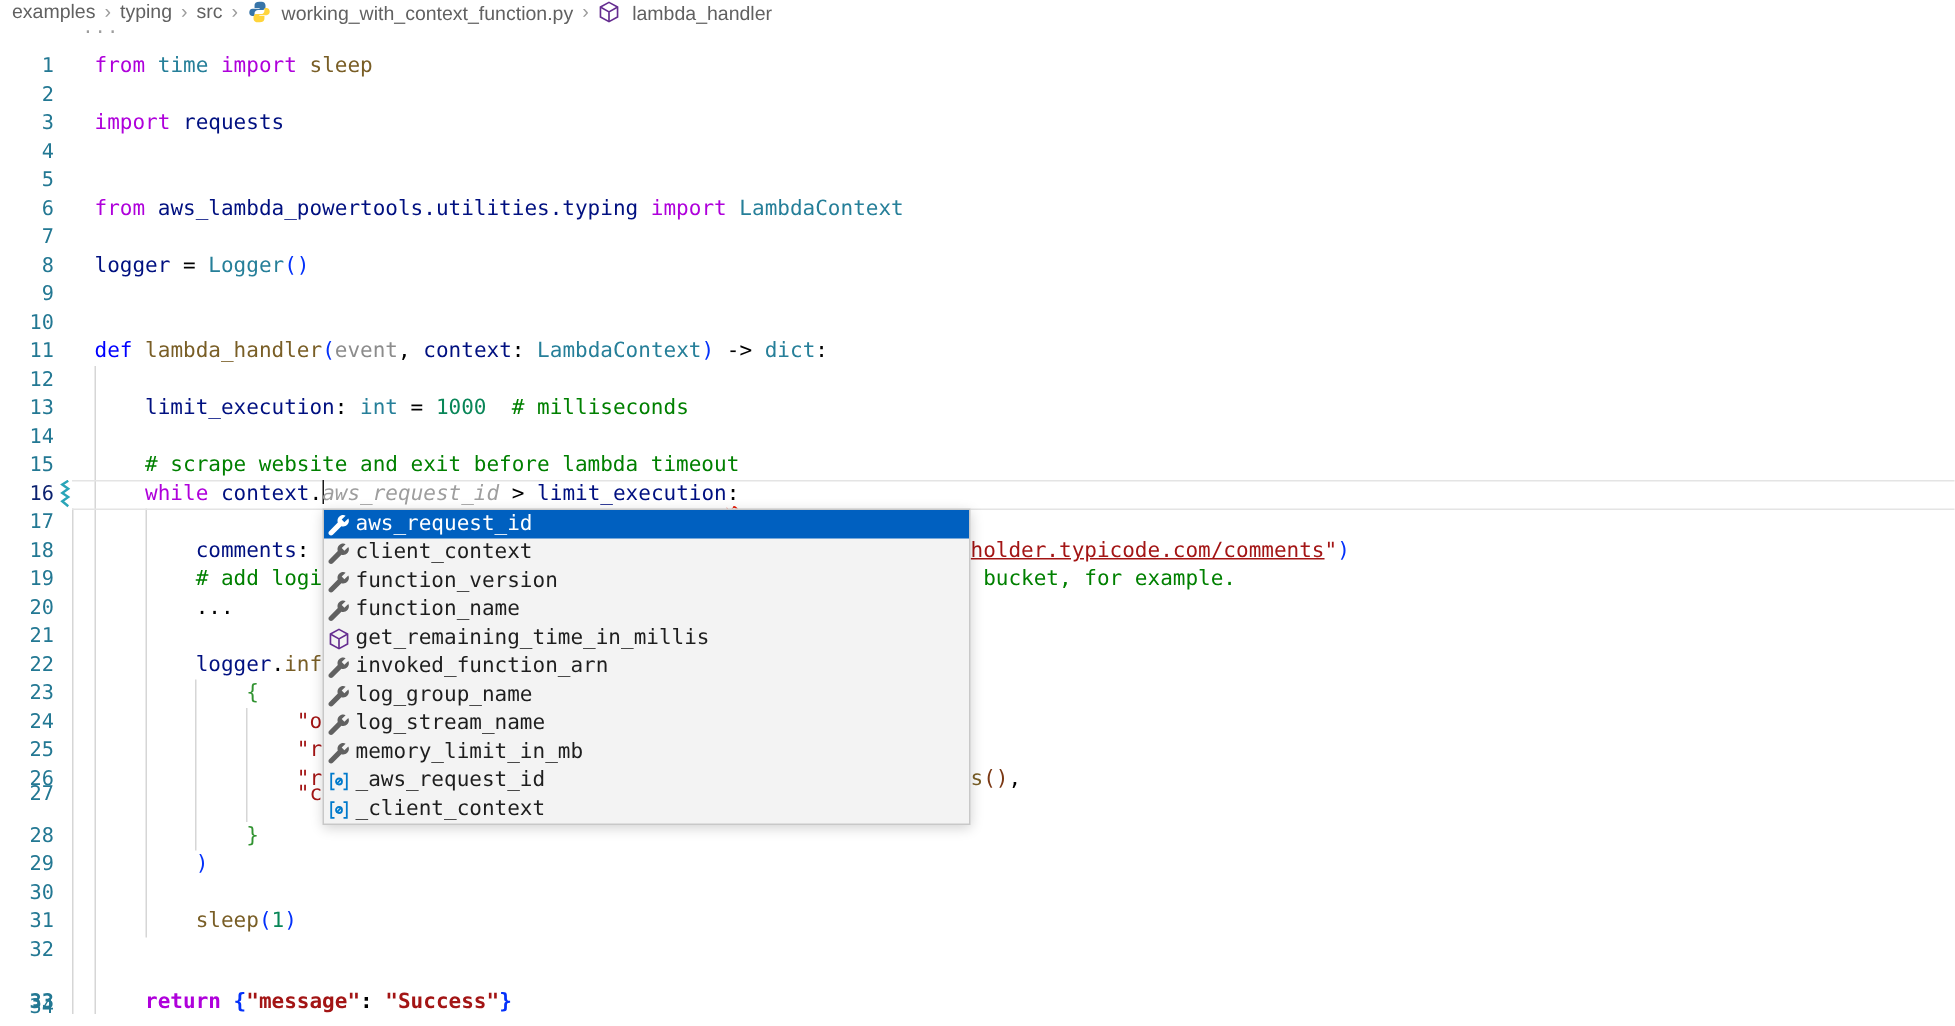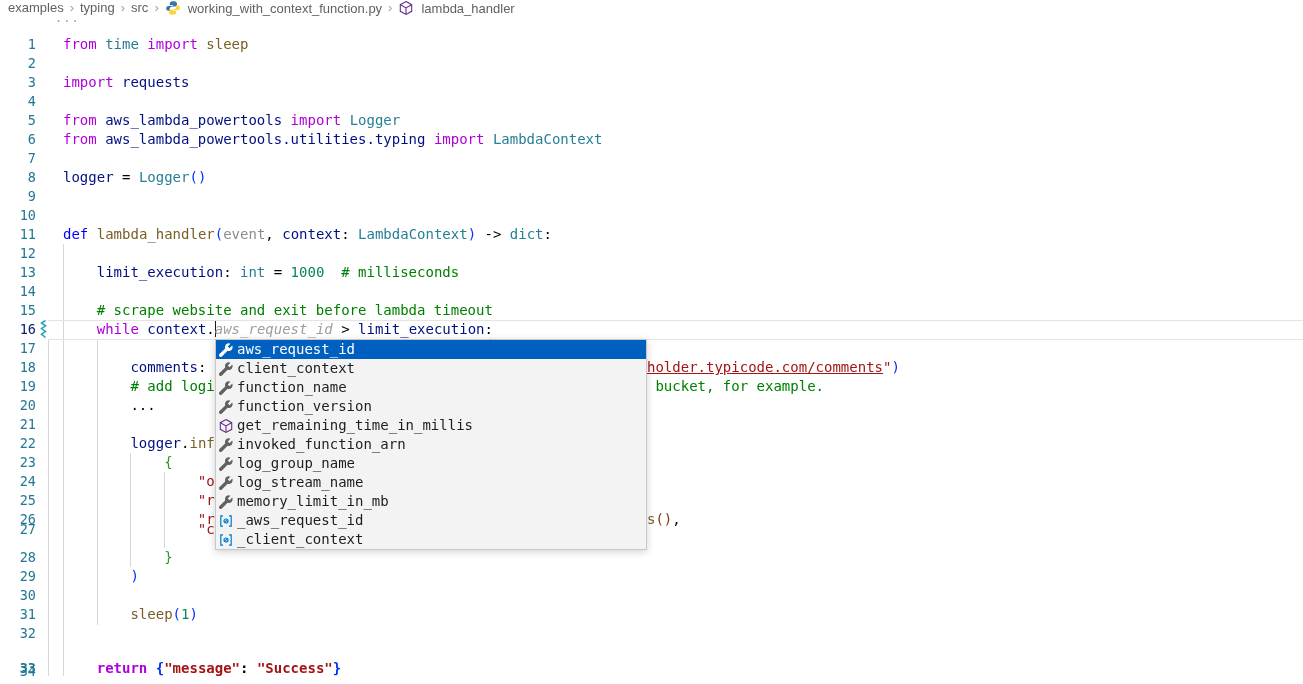--- a/index.html
+++ b/index.html
@@ -114,21 +114,21 @@
 
     <svg id="gutter-squiggle" viewBox="0 0 7 19">
       <polyline points="5.5,0.5 1.5,3 5.5,5.8 1.5,8.6 5.5,11.4 1.5,14.2 5.5,17.5" fill="none" stroke="#2AA5B8" stroke-width="1.6"></polyline>
     </svg>
 
     <div id="lines">
         <div class="line" style="top: 35px;"><span class="lnum">1</span><span class="lcode"><span class="t-kw">from</span><span class="t-pl"> </span><span class="t-cls">time</span><span class="t-pl"> </span><span class="t-kw">import</span><span class="t-pl"> </span><span class="t-fn">sleep</span></span></div>
         <div class="line" style="top: 54px;"><span class="lnum">2</span><span class="lcode"></span></div>
         <div class="line" style="top: 73px;"><span class="lnum">3</span><span class="lcode"><span class="t-kw">import</span><span class="t-pl"> </span><span class="t-var">requests</span></span></div>
         <div class="line" style="top: 92px;"><span class="lnum">4</span><span class="lcode"></span></div>
-        <div class="line" style="top: 111px;"><span class="lnum">5</span><span class="lcode"><span class="t-kw">from</span><span class="t-pl"> </span><span class="t-var">aws_lambda_powertools</span><span class="t-pl"> </span><span class="t-kw">import</span><span class="t-pl"> </span><span class="t-cls">Logger</span></span></div>
+        <div class="line" style="top: 111px;"><span class="lnum">5</span></div>
         <div class="line" style="top: 130px;"><span class="lnum">6</span><span class="lcode"><span class="t-kw">from</span><span class="t-pl"> </span><span class="t-var">aws_lambda_powertools.utilities.typing</span><span class="t-pl"> </span><span class="t-kw">import</span><span class="t-pl"> </span><span class="t-cls">LambdaContext</span></span></div>
         <div class="line" style="top: 149px;"><span class="lnum">7</span><span class="lcode"></span></div>
         <div class="line" style="top: 168px;"><span class="lnum">8</span><span class="lcode"><span class="t-var">logger</span><span class="t-pl"> = </span><span class="t-cls">Logger</span><span class="t-b1">()</span></span></div>
         <div class="line" style="top: 187px;"><span class="lnum">9</span><span class="lcode"></span></div>
         <div class="line" style="top: 206px;"><span class="lnum">10</span><span class="lcode"></span></div>
         <div class="line" style="top: 225px;"><span class="lnum">11</span><span class="lcode"><span class="t-st">def</span><span class="t-pl"> </span><span class="t-fn">lambda_handler</span><span class="t-b1">(</span><span class="t-par">event</span><span class="t-pl">, </span><span class="t-var">context</span><span class="t-pl">: </span><span class="t-cls">LambdaContext</span><span class="t-b1">)</span><span class="t-pl"> -&gt; </span><span class="t-cls">dict</span><span class="t-pl">:</span></span></div>
         <div class="line" style="top: 244px;"><span class="lnum">12</span><span class="lcode"></span></div>
         <div class="line" style="top: 263px;"><span class="lnum">13</span><span class="lcode"><span class="t-pl">    </span><span class="t-var">limit_execution</span><span class="t-pl">: </span><span class="t-cls">int</span><span class="t-pl"> = </span><span class="t-num">1000</span><span class="t-pl">  </span><span class="t-com"># milliseconds</span></span></div>
         <div class="line" style="top: 282px;"><span class="lnum">14</span><span class="lcode"></span></div>
         <div class="line" style="top: 301px;"><span class="lnum">15</span><span class="lcode"><span class="t-pl">    </span><span class="t-com"># scrape website and exit before lambda timeout</span></span></div>
@@ -169,29 +169,29 @@
             </svg>
           </span>
           <span class="slabel">client_context</span>
         </div>
         <div class="srow">
           <span class="sicon icon-property">
             <svg viewBox="0 0 16 16">
               <path fill="currentColor" d="M10.8 1.3c-2.1 0-3.8 1.7-3.8 3.8 0 .5.1.9.2 1.3l-5.7 5.7c-.7.7-.7 1.7 0 2.4.7.7 1.7.7 2.4 0l5.7-5.7c.4.1.8.2 1.2.2 2.1 0 3.8-1.7 3.8-3.8 0-.6-.1-1.1-.4-1.6L11.6 6.2 9.8 4.4l2.6-2.6c-.5-.3-1-.5-1.6-.5z"></path>
             </svg>
           </span>
+          <span class="slabel">function_version</span>
+        </div>
+        <div class="srow">
+          <span class="sicon icon-property">
+            <svg viewBox="0 0 16 16">
+              <path fill="currentColor" d="M10.8 1.3c-2.1 0-3.8 1.7-3.8 3.8 0 .5.1.9.2 1.3l-5.7 5.7c-.7.7-.7 1.7 0 2.4.7.7 1.7.7 2.4 0l5.7-5.7c.4.1.8.2 1.2.2 2.1 0 3.8-1.7 3.8-3.8 0-.6-.1-1.1-.4-1.6L11.6 6.2 9.8 4.4l2.6-2.6c-.5-.3-1-.5-1.6-.5z"></path>
+            </svg>
+          </span>
           <span class="slabel">function_name</span>
-        </div>
-        <div class="srow">
-          <span class="sicon icon-property">
-            <svg viewBox="0 0 16 16">
-              <path fill="currentColor" d="M10.8 1.3c-2.1 0-3.8 1.7-3.8 3.8 0 .5.1.9.2 1.3l-5.7 5.7c-.7.7-.7 1.7 0 2.4.7.7 1.7.7 2.4 0l5.7-5.7c.4.1.8.2 1.2.2 2.1 0 3.8-1.7 3.8-3.8 0-.6-.1-1.1-.4-1.6L11.6 6.2 9.8 4.4l2.6-2.6c-.5-.3-1-.5-1.6-.5z"></path>
-            </svg>
-          </span>
-          <span class="slabel">function_version</span>
         </div>
         <div class="srow">
           <span class="sicon icon-method">
             <svg viewBox="0 0 16 16">
               <path fill="none" stroke="currentColor" stroke-width="1.1" d="M8 1.6 13.7 4.7v6.6L8 14.4 2.3 11.3V4.7L8 1.6z"></path>
               <path fill="none" stroke="currentColor" stroke-width="1.1" d="M2.5 4.8 8 7.9l5.5-3.1M8 14.2V7.9"></path>
             </svg>
           </span>
           <span class="slabel">get_remaining_time_in_millis</span>
         </div>

